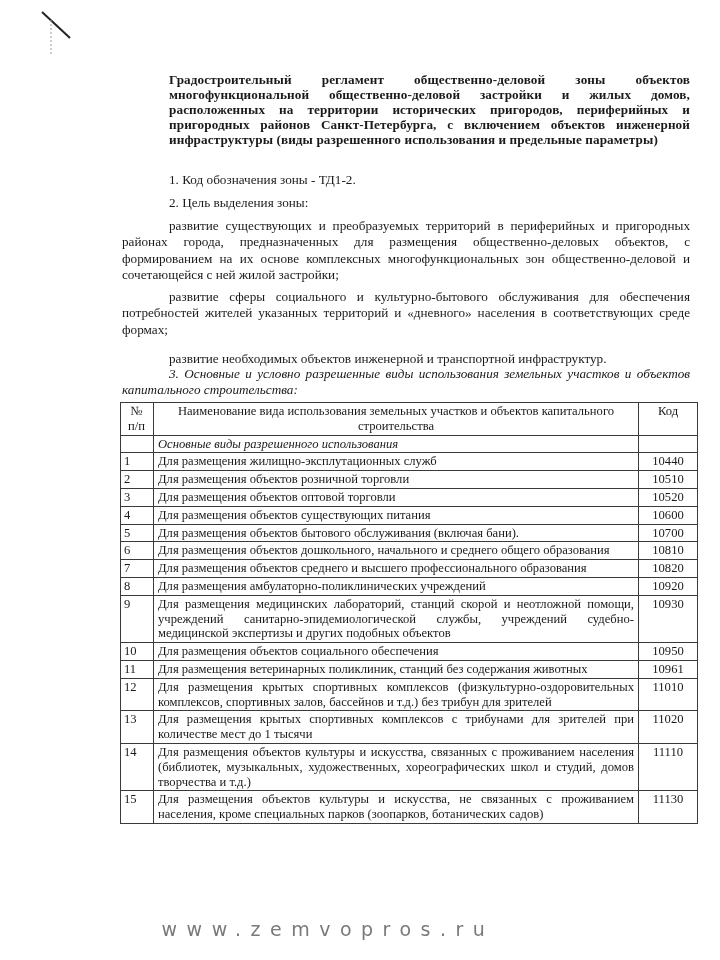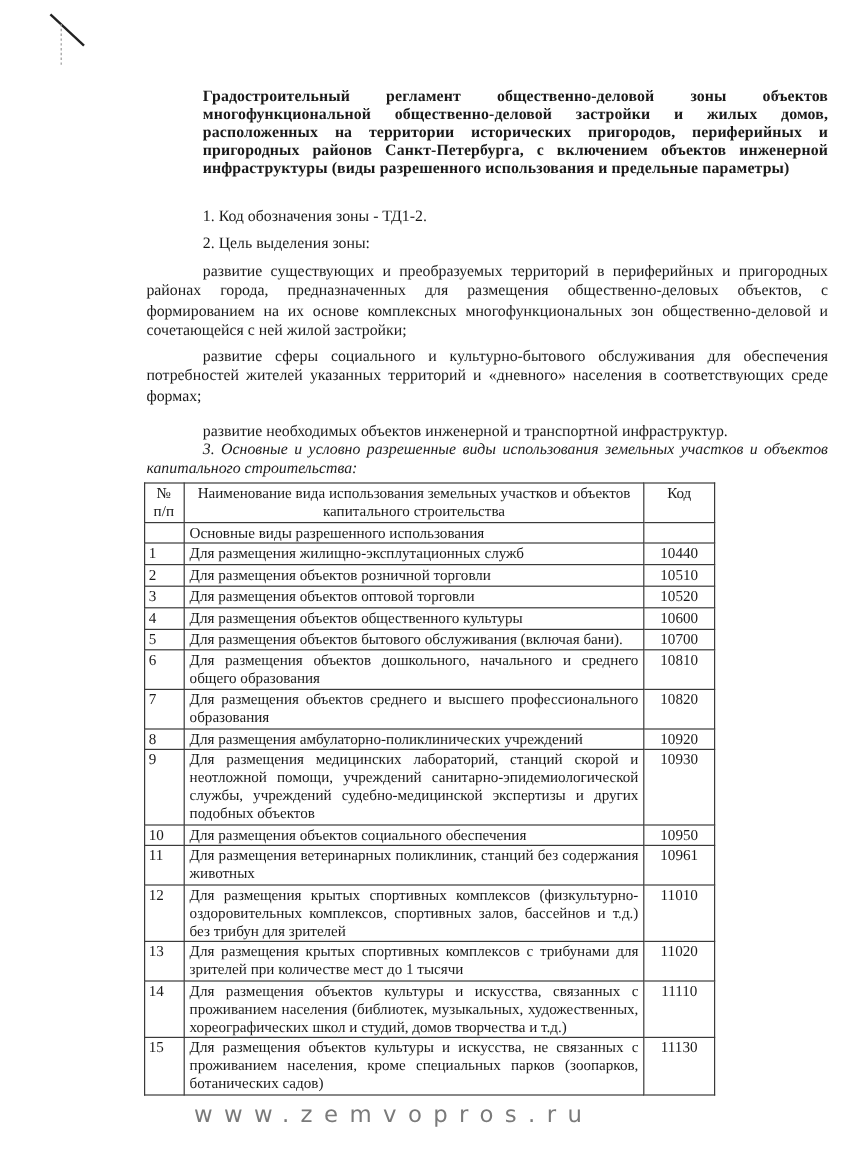--- a/index.html
+++ b/index.html
@@ -11,31 +11,31 @@
   .heading {
     position:absolute; left:169px; top:72px; width:521px;
     font-weight:bold; font-size:13.2px; line-height:15px; text-align:justify;
     text-align-last:left; letter-spacing:0.1px;
   }
   .para {
     position:absolute; left:122px; width:568px;
     font-size:13.2px; line-height:16.4px; text-align:justify; text-indent:47px;
   }
   table.reg {
-    position:absolute; left:120px; top:402px; width:476px;
+    position:absolute; left:120px; top:402px; width:578px;
     border-collapse:collapse; font-size:12.6px; line-height:14.8px;
   }
   table.reg td, table.reg th {
     border:1px solid #3a3a3a; padding:1px 4px 1px 4px; vertical-align:top; font-weight:normal;
   }
   table.reg th { text-align:center; }
   .c-num { width:25px; padding-left:3px !important; }
   .c-code { width:50px; text-align:center; }
   .c-name { text-align:justify; text-align-last:left;margin-left:38px; }
-  .bold { font-weight:bold; }
+  .bold { font-weight:bold;font-style:italic; }
   .watermark {
     position:absolute; left:0; width:656px; top:918px; text-align:center;
     font-family:"DejaVu Sans", sans-serif; font-size:19px; letter-spacing:9.5px; color:#7a7a7a;
   }
 </style>
 </head>
 <body>
 
 <svg class="pen-mark" viewBox="0 0 40 50">
   <line x1="4" y1="4" x2="32" y2="30" stroke="#222" stroke-width="2"></line>
@@ -75,21 +75,21 @@
         <td class="c-name">Для размещения объектов розничной торговли</td>
         <td class="c-code">10510</td>
       </tr>
       <tr>
         <td class="c-num">3</td>
         <td class="c-name">Для размещения объектов оптовой торговли</td>
         <td class="c-code">10520</td>
       </tr>
       <tr>
         <td class="c-num">4</td>
-        <td class="c-name">Для размещения объектов общественного культуры</td>
+        <td class="c-name">Для размещения объектов существующих питания</td>
         <td class="c-code">10600</td>
       </tr>
       <tr>
         <td class="c-num">5</td>
         <td class="c-name">Для размещения объектов бытового обслуживания (включая бани).</td>
         <td class="c-code">10700</td>
       </tr>
       <tr>
         <td class="c-num">6</td>
         <td class="c-name">Для размещения объектов дошкольного, начального и среднего общего образования</td>

